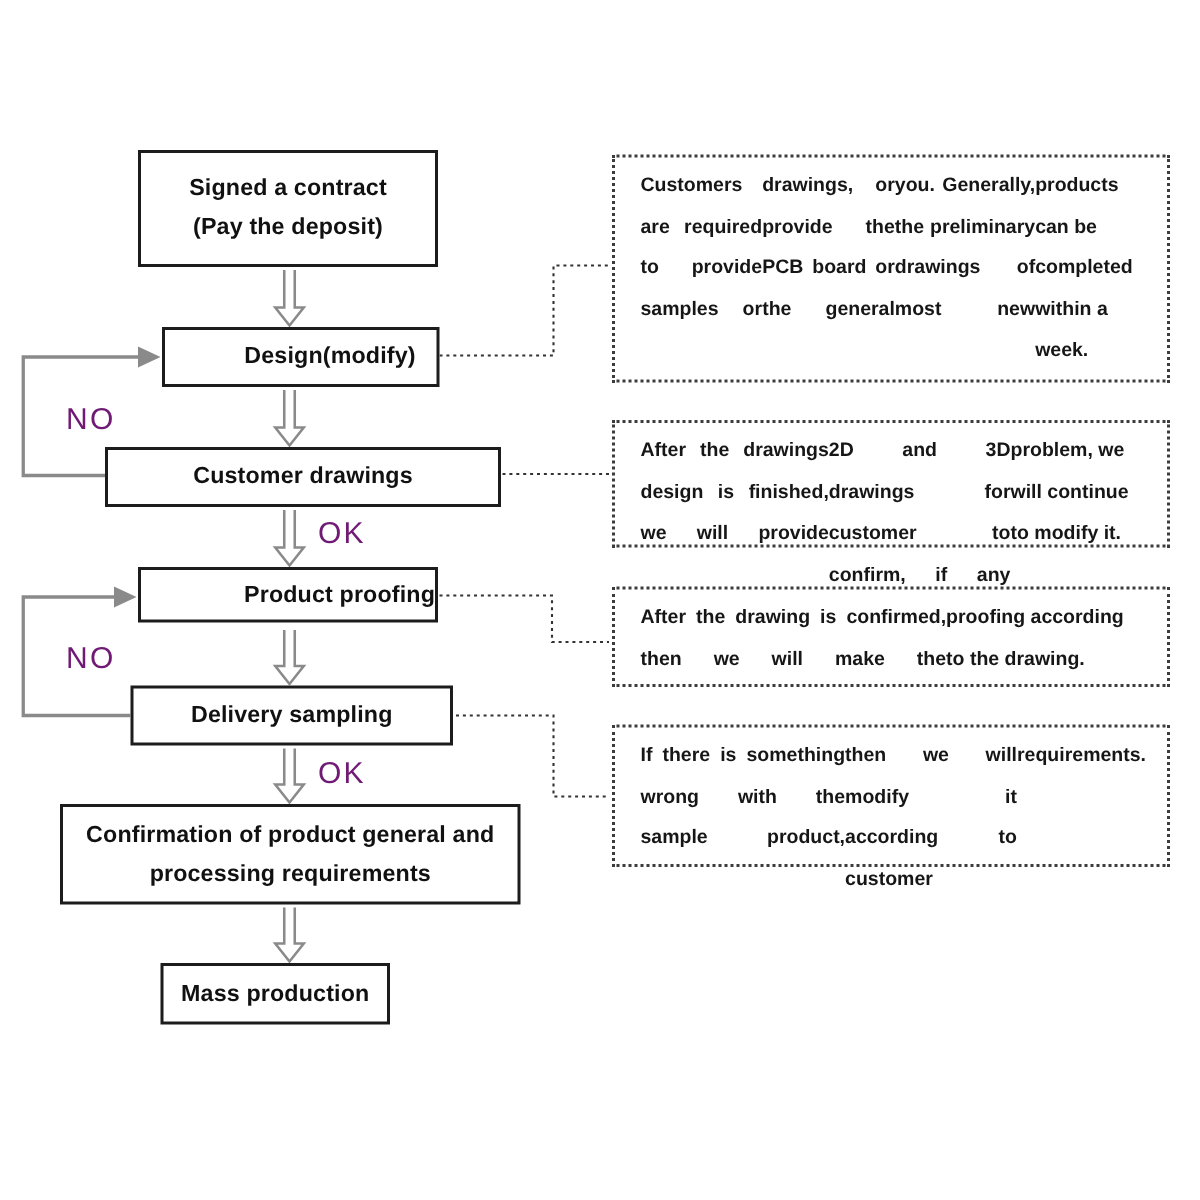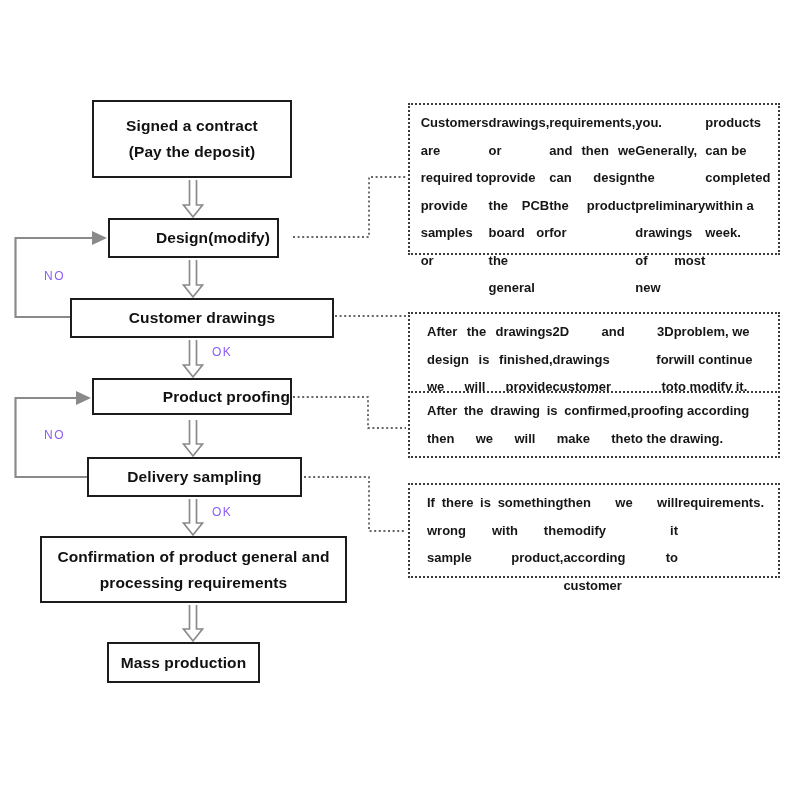--- a/index.html
+++ b/index.html
@@ -17,22 +17,22 @@
     position:absolute;box-sizing:border-box;
     border:2px dotted #3c3c3c;background:#ffffff;
     display:flex;justify-content:center;
     padding:4px 14px 4px 17px;
     font-weight:700;color:#161616;
     font-size:13px;line-height:27.5px;
   }
   .jline{text-align:justify;text-align-last:justify;}
   .lline{text-align:left;}
   .glabel{
-    position:absolute;color:#8b5cf6;font-weight:400;
-    font-size:12px;letter-spacing:1.5px;
+    position:absolute;color:#701a75;font-weight:400;
+    font-size:20px;letter-spacing:1.5px;
   }
 </style>
 </head>
 <body>
 
 <div class="canvas">
 
   <svg class="layer" viewBox="0 0 800 800">
 
     <g stroke="#8a8a8a" stroke-width="1.7" fill="none">
@@ -59,21 +59,21 @@
       <path d="M293,397 H368 V428 H406"></path>
       <path d="M304,477 H369 V531 H406"></path>
     </g>
   </svg>
 
   <div class="fbox" style="left:92px;top:100px;width:200px;height:78px;">
     <span>Signed a contract</span>
     <span>(Pay the deposit)</span>
   </div>
 
-  <div class="fbox" style="left:108px;top:218px;width:171px;height:40px;padding-left:39px;">
+  <div class="fbox" style="left:108px;top:218px;width:185px;height:40px;padding-left:39px;">
     <span>Design(modify)</span>
   </div>
 
   <div class="fbox" style="left:70px;top:298px;width:264px;height:40px;">
     <span>Customer drawings</span>
   </div>
 
   <div class="fbox" style="left:92px;top:378px;width:200px;height:37px;align-items:flex-end;">
     <span>Product proofing</span>
   </div>
@@ -92,26 +92,25 @@
   </div>
 
   <div class="glabel" style="left:44px;top:269px;">NO</div>
   <div class="glabel" style="left:44px;top:428px;">NO</div>
   <div class="glabel" style="left:212px;top:345px;">OK</div>
   <div class="glabel" style="left:212px;top:505px;">OK</div>
 
   <div class="note" style="left:408px;top:103px;width:372px;height:152px;">
     <div class="jline">Customers are required to provide samples or</div>
     <div class="jline">drawings, or provide the PCB board or the general</div>
-    <div class="jline">requirements, and then we can design the product for</div>
     <div class="jline">you. Generally, the preliminary drawings of most new</div>
     <div class="lline">products can be completed within a week.</div>
   </div>
 
-  <div class="note" style="left:408px;top:280px;width:372px;height:85px;margin-top:32px;">
+  <div class="note" style="left:408px;top:280px;width:372px;height:85px;">
     <div class="jline">After the drawings design is finished, we will provide</div>
     <div class="jline">2D and 3D drawings for customer to confirm, if any</div>
     <div class="lline">problem, we will continue to modify it.</div>
   </div>
 
   <div class="note" style="left:408px;top:391px;width:372px;height:67px;justify-content:flex-end;">
     <div class="jline">After the drawing is confirmed, then we will make the</div>
     <div class="lline">proofing according to the drawing.</div>
   </div>
 

